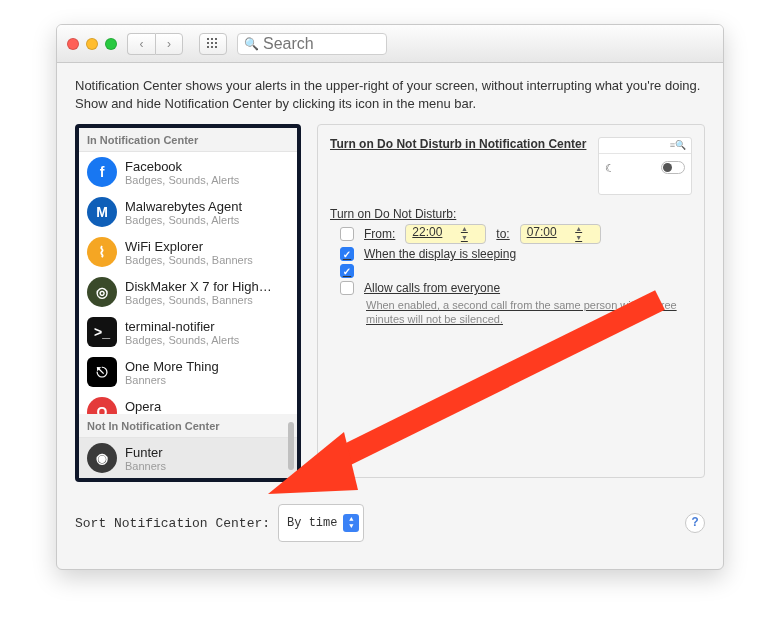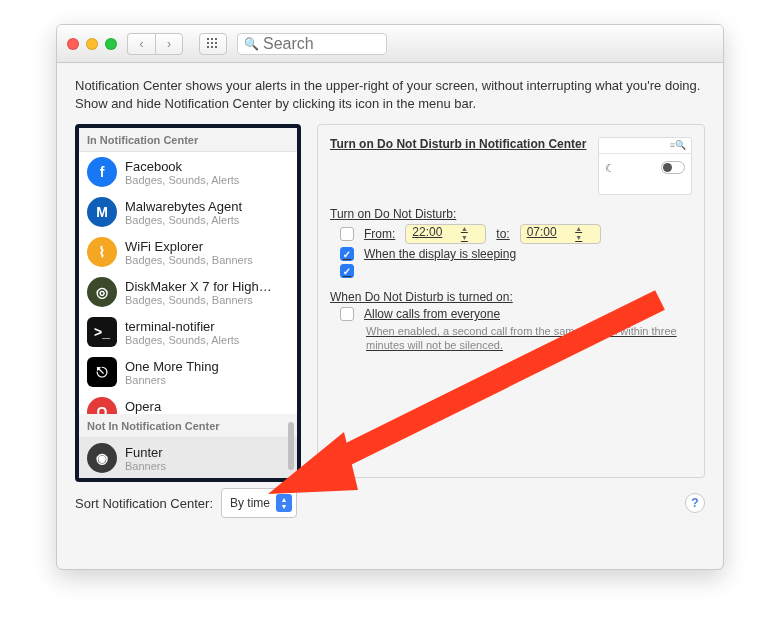--- a/index.html
+++ b/index.html
@@ -45,22 +45,22 @@
 .dnd-row { margin: 3px 0; display: flex; align-items: center; gap: 10px; flex-wrap: wrap; padding-left: 10px; }
 .section-label { font-size: 12px; color: #333; margin-top: 4px; margin-bottom: 3px; }
 .chk { width: 14px; height: 14px; border: 1px solid #b5b5b5; border-radius: 3px; background: #fff; display: inline-flex; align-items: center; justify-content: center; }
 .chk.checked { background: #2a7cf6; border-color: #2a7cf6; }
 .chk.checked::after { content: "✓"; color: #fff; font-size: 10px; font-weight: bold; }
 .time-field { display: inline-flex; background: #fef9c3; border: 1px solid #c8c8c8; border-radius: 4px; height: 20px; padding: 0 4px; }
 .time-field span { font-size: 12px; min-width: 34px; text-align: center; }
 .stepper { width: 12px; height: 18px; display: flex; flex-direction: column; margin-left: 3px; }
 .stepper div { flex: 1; font-size: 7px; text-align: center; color: #666; line-height: 8px; }
 .footnote { font-size: 11px; color: #888; line-height: 1.3; padding-left: 36px; margin-top: 2px; }
-.bottom-bar { margin-top: 6px; display: flex; align-items: center; gap: 8px; }
-.select { display: inline-flex; align-items: center; background: #fff; border: 1px solid #c8c8c8; border-radius: 4px; height: 30px; padding: 0 4px 0 8px; font-size: 12px; }
+.bottom-bar { margin-top: 22px; display: flex; align-items: center; gap: 8px; font-family: Liberation Mono, monospace; }
+.select { display: inline-flex; align-items: center; background: #fff; border: 1px solid #c8c8c8; border-radius: 4px; height: 38px; padding: 0 4px 0 8px; font-size: 12px; }
 .select .arrows { width: 16px; height: 18px; background: #3b82f6; border-radius: 3px; margin-left: 6px; display: flex; flex-direction: column; align-items: center; justify-content: center; }
 .select .arrows div { font-size: 7px; color: #fff; line-height: 7px; }
 .help { width: 20px; height: 20px; border-radius: 50%; border: 1px solid #c8c8c8; background: #fff; display: flex; align-items: center; justify-content: center; color: #4a7fd8; font-weight: bold; font-size: 12px; margin-left: auto; }
 .arrow-overlay { position: absolute; pointer-events: none; left: 0; top: 0; }
 </style>
 </head>
 <body>
 
 <div class="window">
   <div class="titlebar">
@@ -199,21 +199,20 @@
           </span>
         </div>
         <div class="dnd-row">
           <span class="chk checked"></span>
           <span>When the display is sleeping</span>
         </div>
         <div class="dnd-row">
           <span class="chk checked"></span>
         </div>
 
-        <div class="section-label" style="margin-top:12px;">When Do Not Disturb is turned on:</div>
         <div class="dnd-row">
           <span class="chk"></span>
           <span>Allow calls from everyone</span>
         </div>
         <div class="footnote">When enabled, a second call from the same person within three minutes will not be silenced.</div>
       </div>
     </div>
 
     <div class="bottom-bar">
       <span>Sort Notification Center:</span>

